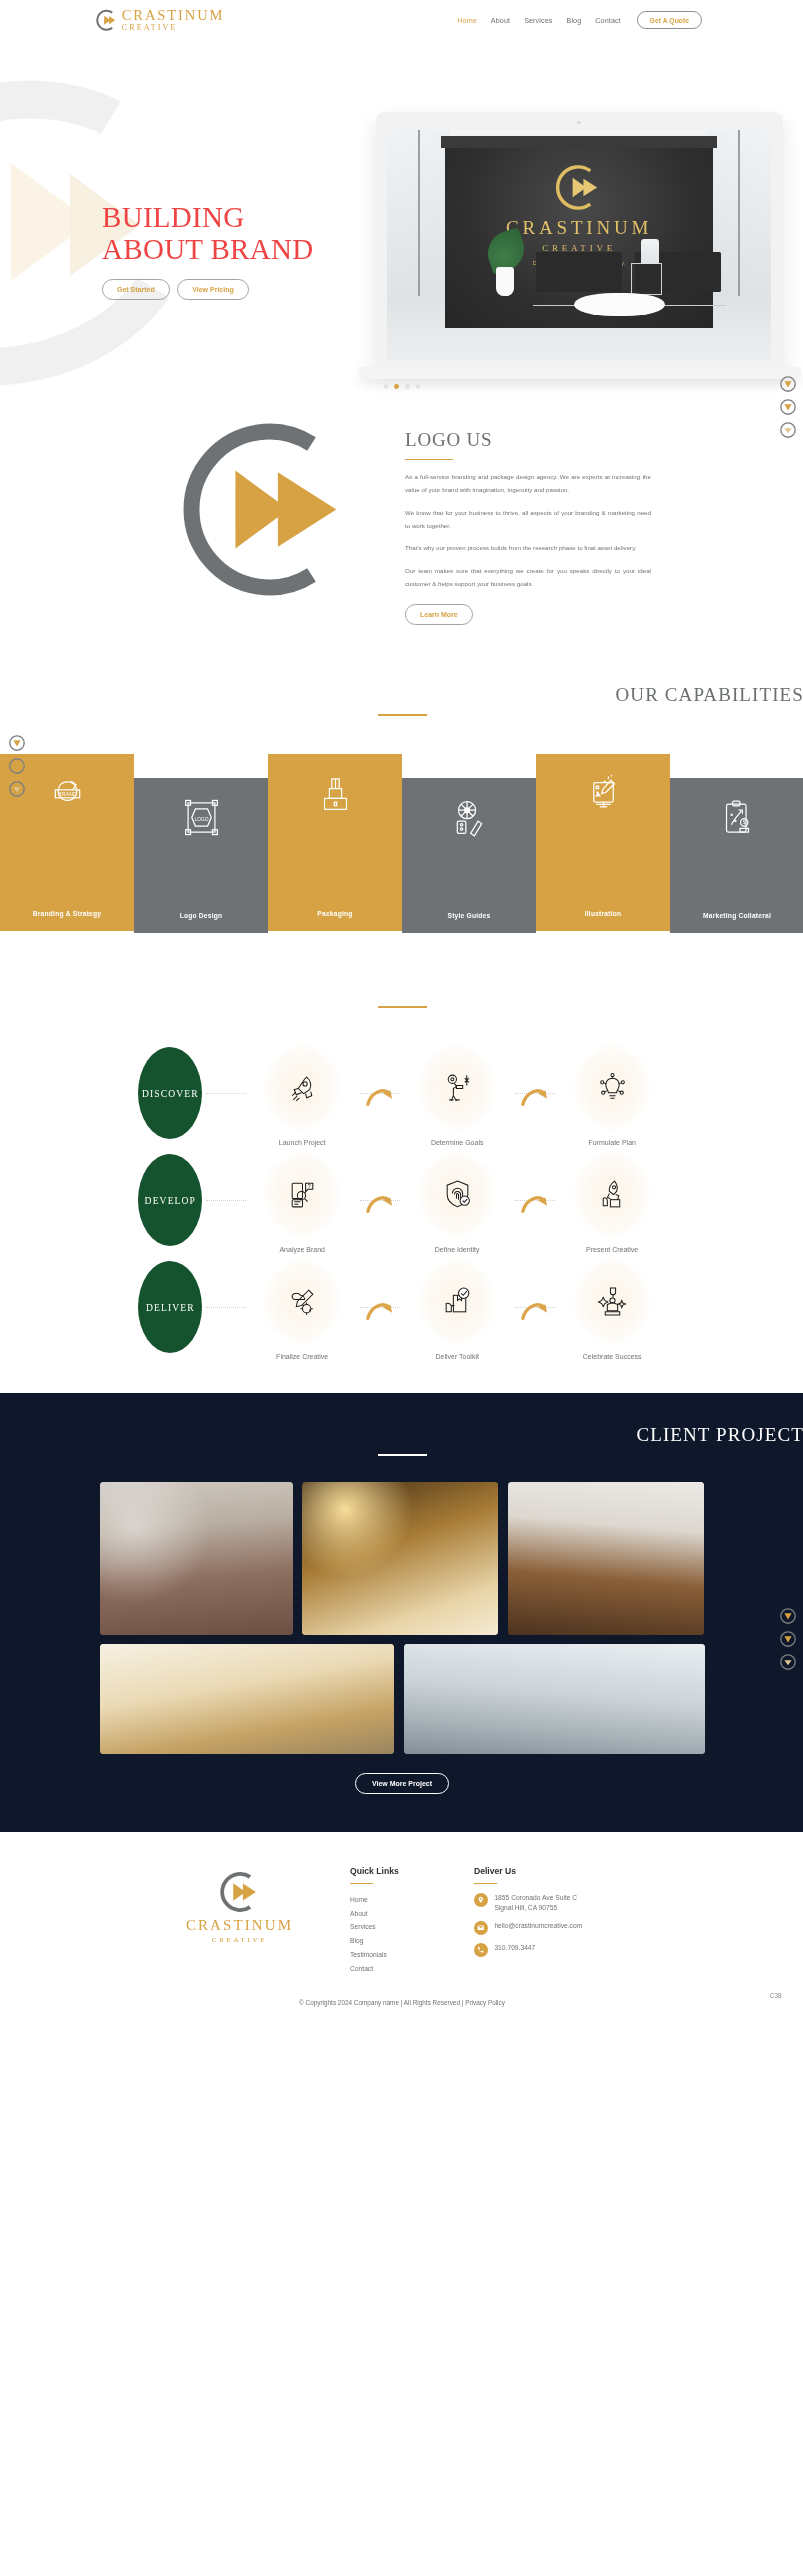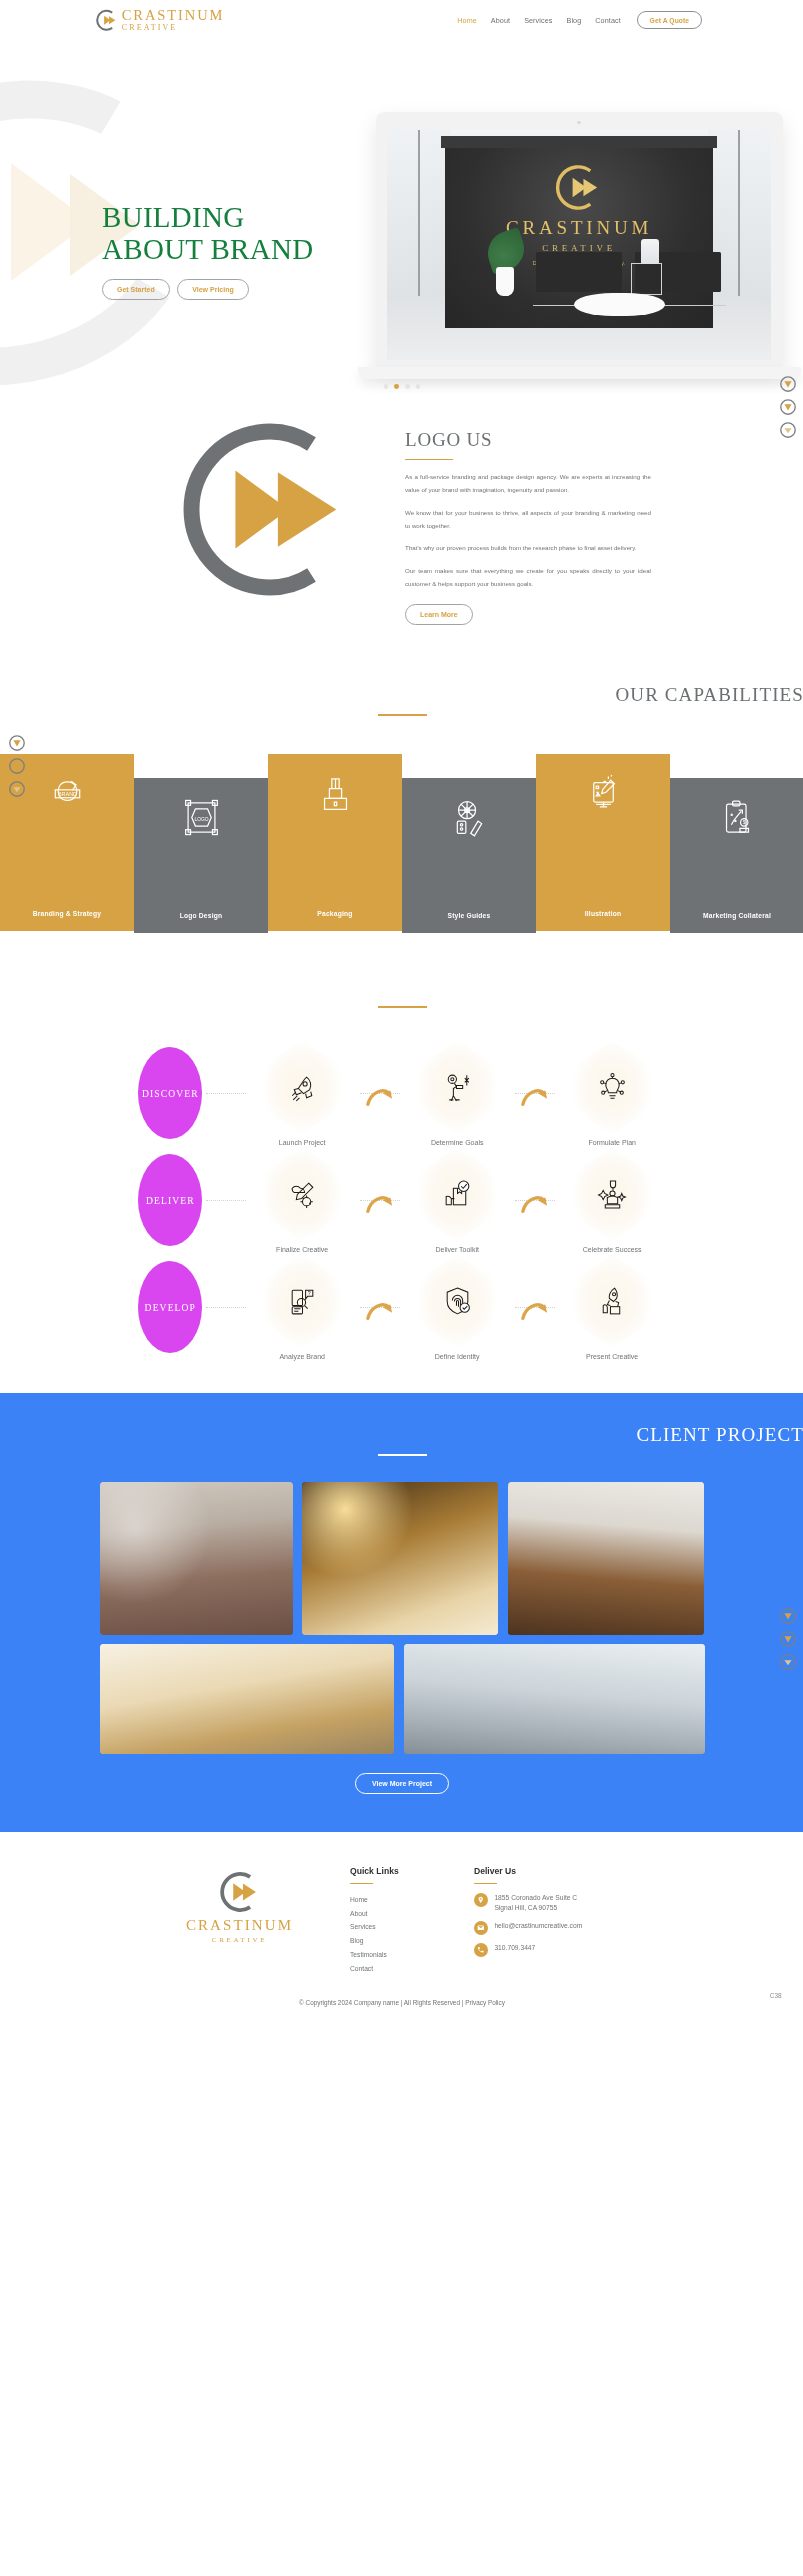--- a/index.html
+++ b/index.html
@@ -55,21 +55,21 @@
     position: absolute; left: 10.7px; top: 123px;
     width: 0; height: 0;
     border-top: 59px solid transparent;
     border-bottom: 59px solid transparent;
     border-left: 80px solid #fbf4e6;
   }
   .hero-chev.two { left: 70px; top: 134px; border-top-width: 51px; border-bottom-width: 51px; border-left-width: 70px; border-left-color:#f7efe0;}
   .hero-copy { position: absolute; left: 102px; top: 161px; z-index: 5; }
   .hero-title {
     font-family: "Liberation Serif", serif;
-    font-size: 29px; color: #15803d; line-height: 1.12; font-weight: 400; letter-spacing: 0.3px;
+    font-size: 29px; color: #ef4444; line-height: 1.12; font-weight: 400; letter-spacing: 0.3px;
   }
   .hero-btns { display: flex; gap: 7.5px; margin-top: 13px; }
   .pill-btn {
     border: 0.8px solid #a0a3a5; border-radius: 13px; background: transparent;
     padding: 5.9px 14px; color: #d6a243; font-size: 7px; font-weight: 700; cursor: pointer;
   }
   
   .laptop { position: absolute; right: 21.4px; top: 72px; width: 407px; }
   .laptop-lid {
     background: #f2f2f2; border-radius: 8.6px 8.6px 2.1px 2.1px; padding: 8.6px 11.8px 7.5px;
@@ -144,39 +144,39 @@
   .cap-card.gold { background: #d6a243; height: 177px; }
   .cap-card.grey { background: #6e7274; height: 155px; margin-top: 24px; }
   .cap-icon { width: 39px; height: 39px; margin-bottom: auto; }
   .cap-label { font-size: 6.7px; font-weight: 700; letter-spacing: 0.2px; margin-top: 7.5px; text-align:center; }
 
   
   .process { padding: 21.4px 0 32px; }
   .proc-rows { margin-top: 32px; }
   .proc-row { display: flex; align-items: center; justify-content: center; height: 107px; position: relative; }
   .proc-badge {
-    width: 64px; height: 92px; border-radius: 50%; background: #d946ef;
+    width: 64px; height: 92px; border-radius: 50%; background: #14532d;
     display: flex; align-items: center; justify-content: center;
     font-family: "Liberation Serif", serif; color: #fff; font-size: 9.6px; letter-spacing: 1.1px;
     flex: 0 0 64px;
   }
   .dotline { width: 40px; border-top: 1.6px dotted #cfd3d6; margin: 0 3.2px; }
   .proc-node { position: relative; width: 107px; display: flex; flex-direction: column; align-items: center; }
   .hexbg {
     width: 80px; height: 94px; display: flex; align-items: center; justify-content: center;
     background: radial-gradient(ellipse at center, #fdf6ea 0%, #fdf9f2 45%, rgba(255,255,255,0) 72%);
     clip-path: polygon(50% 0%, 100% 28%, 100% 72%, 50% 100%, 0% 72%, 0% 28%);
   }
   .proc-icon { width: 33px; height: 33px; }
   .proc-caption { font-size: 7px; color: #6f7376; margin-top: 4.3px; }
   .arrow-curve { width: 28px; height: 25px; position: absolute; top: -8.6px; }
   .arrow-slot { width: 48px; position: relative; display: flex; justify-content: center; }
 
   
-  .clients { background: #3b82f6; padding: 31px 0 38px; }
+  .clients { background: #0f172a; padding: 31px 0 38px; }
   .clients .sec-title { color: #fff; font-size: 19px; letter-spacing: 1.1px; }
   .clients .rule { background: #fff; }
   .gallery { width: 605px; margin: 26px auto 0; }
   .grow { display: flex; gap: 9.6px; margin-bottom: 9.6px; }
   .shot { border-radius: 3.8px; overflow: hidden; position: relative; }
   .shot.a { width: 193px; height: 153px; background: linear-gradient(150deg,#d9d4cd,#8b6f63 60%,#5d4a43); }
   .shot.b { width: 196px; height: 153px; background: linear-gradient(160deg,#2a1c10,#b07f35 45%,#f0d9a8); }
   .shot.c { width: 196px; height: 153px; background: linear-gradient(200deg,#efe9e2,#7a5334 60%,#3e2a1a); }
   .shot.d { width: 295px; height: 110px; background: linear-gradient(160deg,#f5ecd9,#cfa866 70%,#8e7a55); }
   .shot.e { width: 301px; height: 110px; background: linear-gradient(180deg,#dfe6ea,#b9c3c9 55%,#8d979d); }
@@ -487,84 +487,20 @@
             <circle cx="14" cy="42" r="3"></circle>
                 <circle cx="50" cy="42" r="3"></circle>
             <path d="M32 11v3M15 23l5 2M49 23l-5 2M17 41l4-3M47 41l-4-3"></path>
           </svg></span>
           </div>
         <div class="proc-caption">Formulate Plan</div>
       </div>
     </div>
 
     <div class="proc-row">
-      <div class="proc-badge">DELIVER</div>
-      <div class="dotline"></div>
-      <div class="proc-node">
-        <div class="hexbg">
-            <span class="proc-icon">
-          <svg viewBox="0 0 64 64" width="33" height="33" fill="none" stroke="#1c1c1c" stroke-width="2">
-            <path d="M12 20a10 10 0 0116 0 8 8 0 018 8H16a8 8 0 01-4-8z"></path>
-            <path d="M44 10l8 8-22 22-10 2 2-10z"></path>
-            <circle cx="40" cy="46" r="8"></circle>
-                <path d="M40 34v4M40 54v4M28 46h4M48 46h4M32 38l3 3M48 51l-3-3"></path>
-          </svg></span>
-          </div>
-        <div class="proc-caption">Finalize Creative</div>
-      </div>
-      <div class="arrow-slot">
-          <span class="arrow-curve">
-        <svg viewBox="0 0 60 50" width="28" height="25" fill="none">
-              <path d="M4 42C10 16 36 6 50 18" stroke="#dda54a" stroke-width="7" stroke-linecap="round"></path>
-              <path d="M56 30l-4-18-16 6z" fill="#dda54a"></path>
-            </svg>
-      </span>
-          <div class="dotline"></div>
-        </div>
-      <div class="proc-node">
-        <div class="hexbg">
-            <span class="proc-icon">
-          <svg viewBox="0 0 64 64" width="33" height="33" fill="none" stroke="#1c1c1c" stroke-width="2">
-            <rect x="24" y="20" width="24" height="32"></rect>
-            <path d="M32 20v10l4-3 4 3V20"></path>
-            <circle cx="44" cy="16" r="10" fill="#fff"></circle>
-                <path d="M39 16l4 4 7-8"></path>
-            <path d="M10 36c4-2 8 0 10 4v12H10z"></path>
-            <path d="M20 40h6"></path>
-          </svg></span>
-          </div>
-        <div class="proc-caption">Deliver Toolkit</div>
-      </div>
-      <div class="arrow-slot">
-          <span class="arrow-curve">
-        <svg viewBox="0 0 60 50" width="28" height="25" fill="none">
-              <path d="M4 42C10 16 36 6 50 18" stroke="#dda54a" stroke-width="7" stroke-linecap="round"></path>
-              <path d="M56 30l-4-18-16 6z" fill="#dda54a"></path>
-            </svg>
-      </span>
-          <div class="dotline"></div>
-        </div>
-      <div class="proc-node">
-        <div class="hexbg">
-            <span class="proc-icon">
-          <svg viewBox="0 0 64 64" width="33" height="33" fill="none" stroke="#1c1c1c" stroke-width="2">
-            <path d="M28 6h10v8a5 5 0 01-10 0z"></path>
-                <path d="M33 19v5"></path>
-            <circle cx="32" cy="30" r="5"></circle>
-            <path d="M22 38l10-4 10 4v12H22z"></path>
-            <path d="M18 52h28v6H18z"></path>
-            <path d="M14 24l3 6 6 3-6 3-3 6-3-6-6-3 6-3z"></path>
-            <path d="M50 30l2 5 5 2-5 2-2 5-2-5-5-2 5-2z"></path>
-          </svg></span>
-          </div>
-        <div class="proc-caption">Celebrate Success</div>
-      </div>
-    </div>
-
-    <div class="proc-row">
       <div class="proc-badge">DEVELOP</div>
       <div class="dotline"></div>
       <div class="proc-node">
         <div class="hexbg">
             <span class="proc-icon">
           <svg viewBox="0 0 64 64" width="33" height="33" fill="none" stroke="#1c1c1c" stroke-width="2">
             <rect x="12" y="10" width="20" height="30" rx="2"></rect>
             <rect x="12" y="42" width="20" height="14" rx="2"></rect>
             <path d="M16 46h12M16 51h8"></path>
             <circle cx="30" cy="34" r="8"></circle>
@@ -612,20 +548,84 @@
             <path d="M36 6c5 6 6 14 4 20l-6 6-8-6c-1-7 3-15 10-20z"></path>
             <circle cx="35" cy="18" r="3"></circle>
             <path d="M26 30l-4 8 6 2M38 32l6 2-2 8"></path>
             <rect x="28" y="42" width="18" height="14"></rect>
             <path d="M14 40c4-4 8 0 8 4v10h-8z"></path>
           </svg></span>
           </div>
         <div class="proc-caption">Present Creative</div>
       </div>
     </div>
+
+    <div class="proc-row">
+      <div class="proc-badge">DELIVER</div>
+      <div class="dotline"></div>
+      <div class="proc-node">
+        <div class="hexbg">
+            <span class="proc-icon">
+          <svg viewBox="0 0 64 64" width="33" height="33" fill="none" stroke="#1c1c1c" stroke-width="2">
+            <path d="M12 20a10 10 0 0116 0 8 8 0 018 8H16a8 8 0 01-4-8z"></path>
+            <path d="M44 10l8 8-22 22-10 2 2-10z"></path>
+            <circle cx="40" cy="46" r="8"></circle>
+                <path d="M40 34v4M40 54v4M28 46h4M48 46h4M32 38l3 3M48 51l-3-3"></path>
+          </svg></span>
+          </div>
+        <div class="proc-caption">Finalize Creative</div>
+      </div>
+      <div class="arrow-slot">
+          <span class="arrow-curve">
+        <svg viewBox="0 0 60 50" width="28" height="25" fill="none">
+              <path d="M4 42C10 16 36 6 50 18" stroke="#dda54a" stroke-width="7" stroke-linecap="round"></path>
+              <path d="M56 30l-4-18-16 6z" fill="#dda54a"></path>
+            </svg>
+      </span>
+          <div class="dotline"></div>
+        </div>
+      <div class="proc-node">
+        <div class="hexbg">
+            <span class="proc-icon">
+          <svg viewBox="0 0 64 64" width="33" height="33" fill="none" stroke="#1c1c1c" stroke-width="2">
+            <rect x="24" y="20" width="24" height="32"></rect>
+            <path d="M32 20v10l4-3 4 3V20"></path>
+            <circle cx="44" cy="16" r="10" fill="#fff"></circle>
+                <path d="M39 16l4 4 7-8"></path>
+            <path d="M10 36c4-2 8 0 10 4v12H10z"></path>
+            <path d="M20 40h6"></path>
+          </svg></span>
+          </div>
+        <div class="proc-caption">Deliver Toolkit</div>
+      </div>
+      <div class="arrow-slot">
+          <span class="arrow-curve">
+        <svg viewBox="0 0 60 50" width="28" height="25" fill="none">
+              <path d="M4 42C10 16 36 6 50 18" stroke="#dda54a" stroke-width="7" stroke-linecap="round"></path>
+              <path d="M56 30l-4-18-16 6z" fill="#dda54a"></path>
+            </svg>
+      </span>
+          <div class="dotline"></div>
+        </div>
+      <div class="proc-node">
+        <div class="hexbg">
+            <span class="proc-icon">
+          <svg viewBox="0 0 64 64" width="33" height="33" fill="none" stroke="#1c1c1c" stroke-width="2">
+            <path d="M28 6h10v8a5 5 0 01-10 0z"></path>
+                <path d="M33 19v5"></path>
+            <circle cx="32" cy="30" r="5"></circle>
+            <path d="M22 38l10-4 10 4v12H22z"></path>
+            <path d="M18 52h28v6H18z"></path>
+            <path d="M14 24l3 6 6 3-6 3-3 6-3-6-6-3 6-3z"></path>
+            <path d="M50 30l2 5 5 2-5 2-2 5-2-5-5-2 5-2z"></path>
+          </svg></span>
+          </div>
+        <div class="proc-caption">Celebrate Success</div>
+      </div>
+    </div>
   </div>
 </section>
 
 <section class="clients">
   <div class="center-head">
     <h2 class="sec-title">CLIENT PROJECT</h2>
     <div class="rule"></div>
   </div>
   <div class="gallery">
     <div class="grow">

